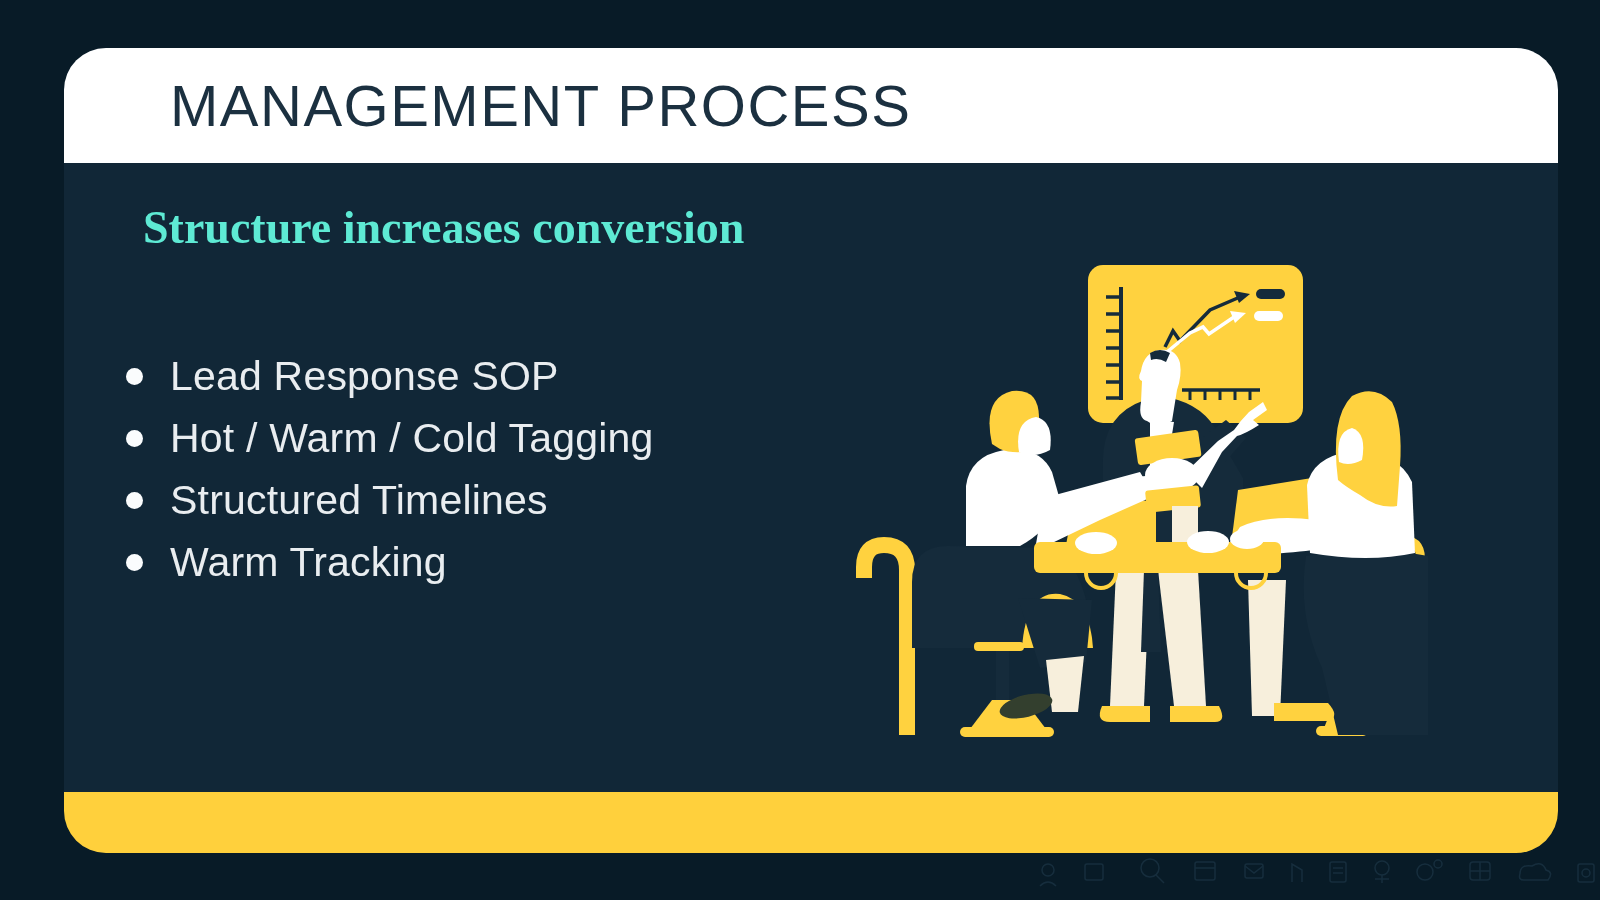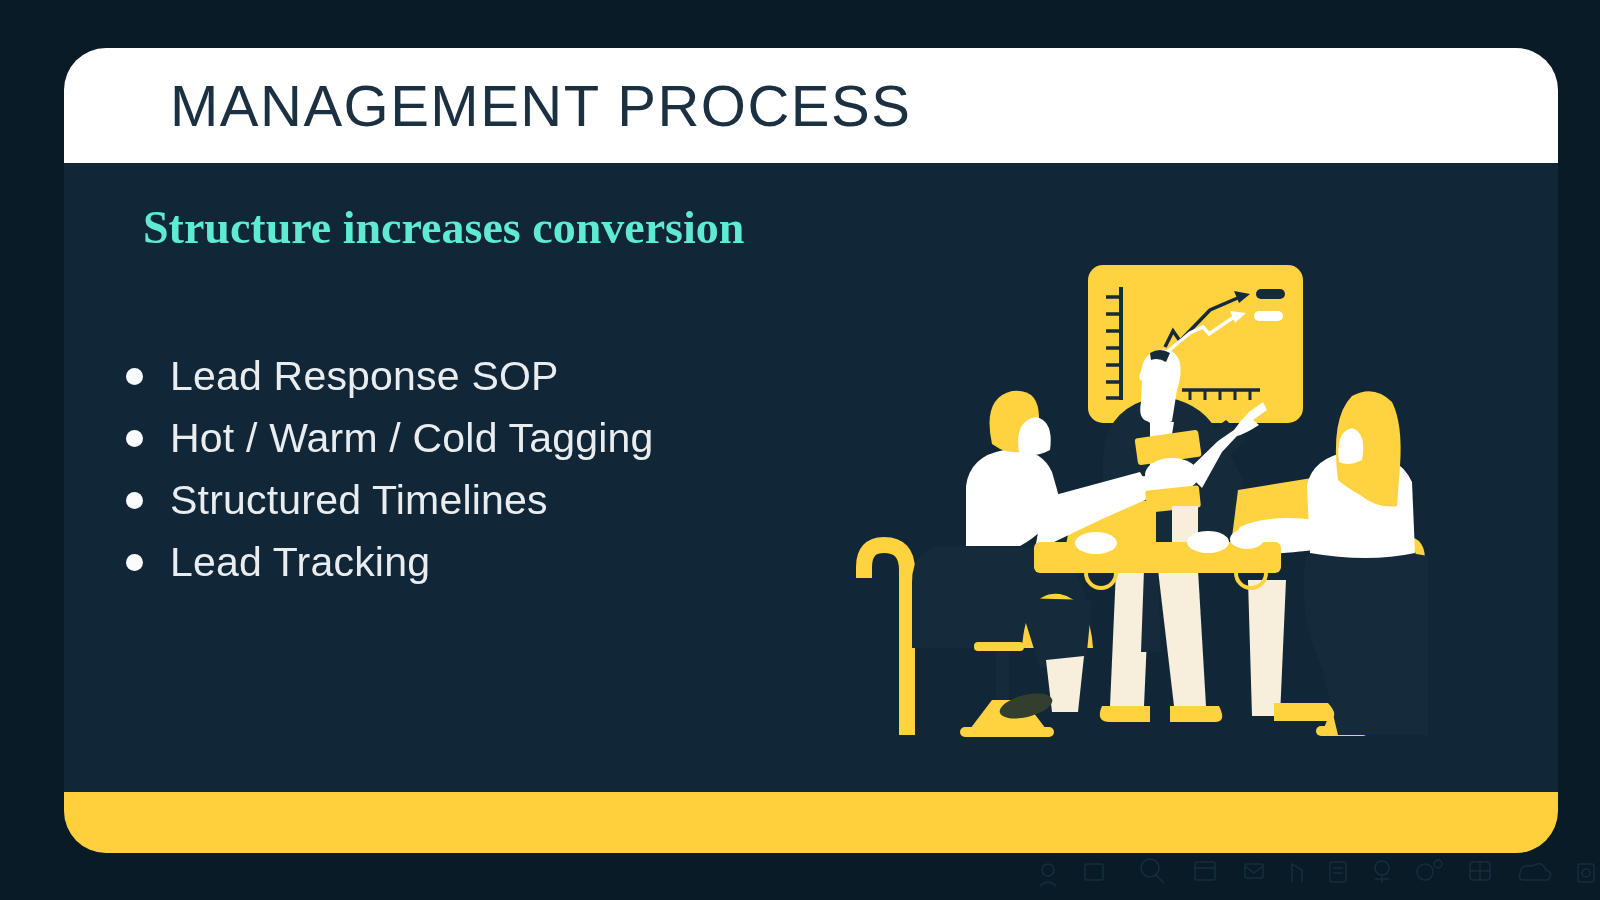--- a/index.html
+++ b/index.html
@@ -68,21 +68,21 @@
       <li>
       <span class="dot"></span>
       <span class="btext">Hot / Warm / Cold Tagging</span>
     </li>
       <li>
       <span class="dot"></span>
       <span class="btext">Structured Timelines</span>
     </li>
       <li>
       <span class="dot"></span>
-      <span class="btext">Lead Tracking</span>
+      <span class="btext">Warm Tracking</span>
     </li>
     </ul>
 
   <div class="illustration">
     <svg width="580" height="505" viewBox="850 240 580 505" xmlns="http://www.w3.org/2000/svg">
 
       <g>
         <rect x="1088" y="265" width="215" height="158" rx="15" fill="#FFD23F"></rect>
         <path d="M1121,287 V400" stroke="#152B3B" stroke-width="4" fill="none"></path>
         <g stroke="#152B3B" stroke-width="3.5">

